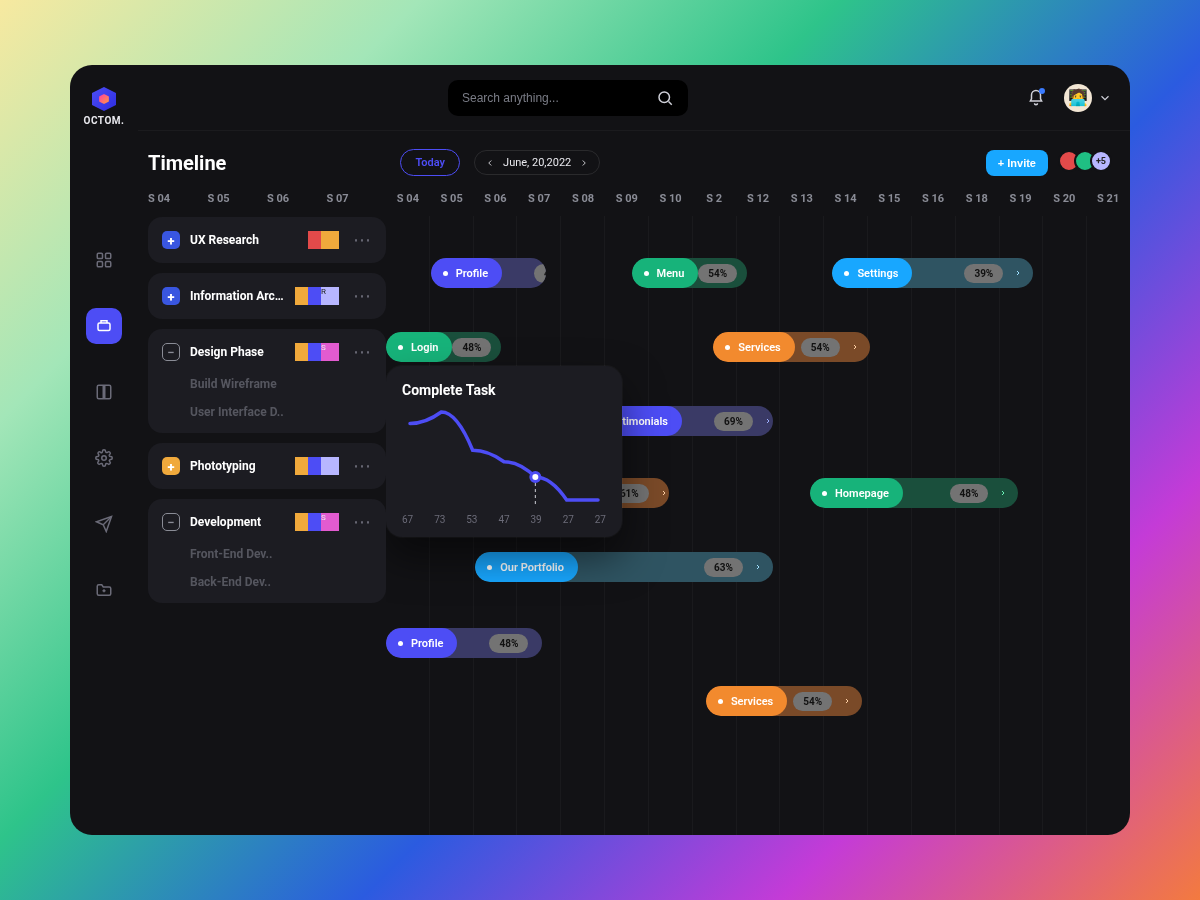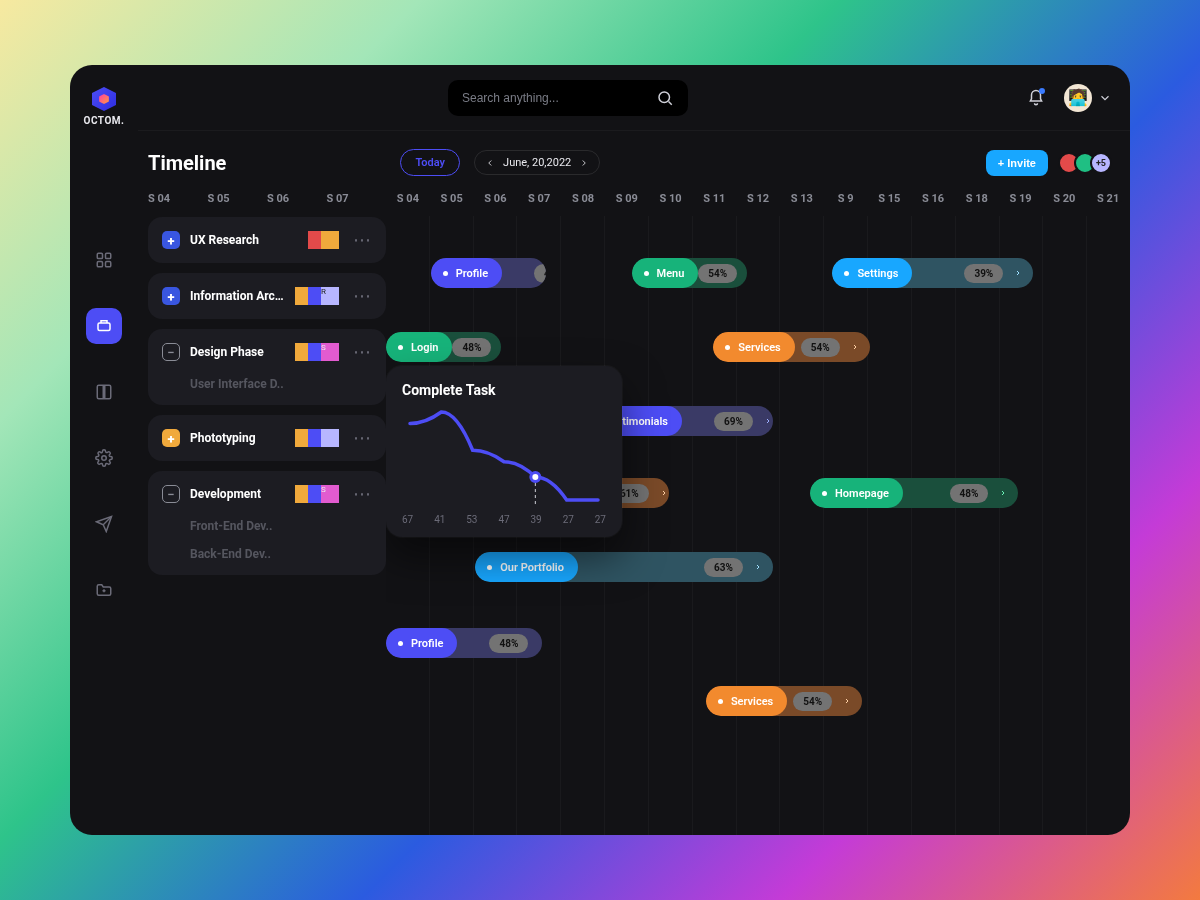--- a/index.html
+++ b/index.html
@@ -99,21 +99,21 @@
     padding:6px 14px; border-radius:999px;
     cursor:pointer;
   }
   .date-pill {
     display:flex; align-items:center; gap:8px;
     border:0.5px solid rgba(255,255,255,.1);
     padding:5px 10px; border-radius:999px;
     font-size:11px; color:#e9e9ee; cursor:pointer;
   }
   .date-pill svg{width:10px;height:10px;}
-  .hdr-right{ margin-left:auto; display:flex; align-items:center; gap:10px;}
+  .hdr-right{ margin-left:auto; display:flex; align-items:flex-start; gap:10px;}
   .invite-btn{
     background:#18a7ff; color:#fff; font-size:11px; font-weight:600;
     padding:7px 12px; border-radius:8px; border:0; cursor:pointer;
   }
   .avatars { display:flex; }
   .avatars .a{ width:22px; height:22px; border-radius:50%; border:2px solid #121215; margin-left:-6px; display:flex; align-items:center; justify-content:center; font-size:9px; font-weight:700;}
   .avatars .a:first-child{margin-left:0;}
   .a-red{background:#e34a4a;} .a-yellow{background:#f0a93c;} .a-blue{background:#4d4df5;} .a-pink{background:#e25bd0;} .a-green{background:#1fbf83;} .a-lav{background:#b7b6ff; color:#222;}
 
   
@@ -337,20 +337,21 @@
             <div class="card-row">
               <div class="card-icon minus">−</div>
               <div class="card-title">Design Phase</div>
               <div class="card-av">
                 <div class="a a-yellow"></div>
                 <div class="a a-blue"></div>
                 <div class="a a-pink">S</div>
               </div>
               <div class="more">⋯</div>
             </div>
+            <div class="sub">Build Wireframe</div>
             <div class="sub">User Interface D..</div>
           </div>
 
           <div class="card">
             <div class="card-row">
               <div class="card-icon ci-amber">+</div>
               <div class="card-title">Phototyping</div>
               <div class="card-av">
                 <div class="a a-yellow"></div>
                 <div class="a a-blue"></div>
@@ -379,24 +380,24 @@
 
       <div class="grid">
         <div class="grid-head" id="grid-head">
             <span>S 04</span>
             <span>S 05</span>
             <span>S 06</span>
             <span>S 07</span>
             <span>S 08</span>
             <span>S 09</span>
             <span>S 10</span>
-            <span>S 11</span>
+            <span>S 2</span>
             <span>S 12</span>
             <span>S 13</span>
-            <span>S 9</span>
+            <span>S 14</span>
             <span>S 15</span>
             <span>S 16</span>
             <span>S 18</span>
             <span>S 19</span>
             <span>S 20</span>
             <span>S 21</span>
           </div>
         <div class="cols" id="grid-cols">
             <div></div>
             <div></div>
@@ -569,21 +570,21 @@
             <div class="pop-title">Complete Task</div>
             <div class="sparkwrap">
               <svg id="sparkline" viewBox="0 0 200 100" width="100%" height="100%">
                   <path d="M 6 17.47826086956522 Q 21.666666666666664 17.47826086956522 37.33333333333333 6 Q 52.99999999999999 6 68.66666666666666 44.2608695652174 Q 84.33333333333333 44.2608695652174 100 55.73913043478261 Q 115.66666666666666 55.73913043478261 131.33333333333331 71.04347826086956 Q 147 71.04347826086956 162.66666666666666 94 Q 178.33333333333331 94 194 94" fill="none" stroke="#4d4df5" stroke-width="3.5" stroke-linecap="round"></path>
                   <line x1="131.33333333333331" x2="131.33333333333331" y1="71.04347826086956" y2="100" stroke="#cfd0d8" stroke-width="1" stroke-dasharray="3 3"></line>
                   <circle cx="131.33333333333331" cy="71.04347826086956" r="4.5" fill="#fff" stroke="#4d4df5" stroke-width="3"></circle>
                 </svg>
             </div>
             <div class="xlabels" id="xlabels">
                 <span>67</span>
-                <span>41</span>
+                <span>73</span>
                 <span>53</span>
                 <span>47</span>
                 <span>39</span>
                 <span>27</span>
                 <span>27</span>
               </div>
           </div>
 
         </div>
       </div>

